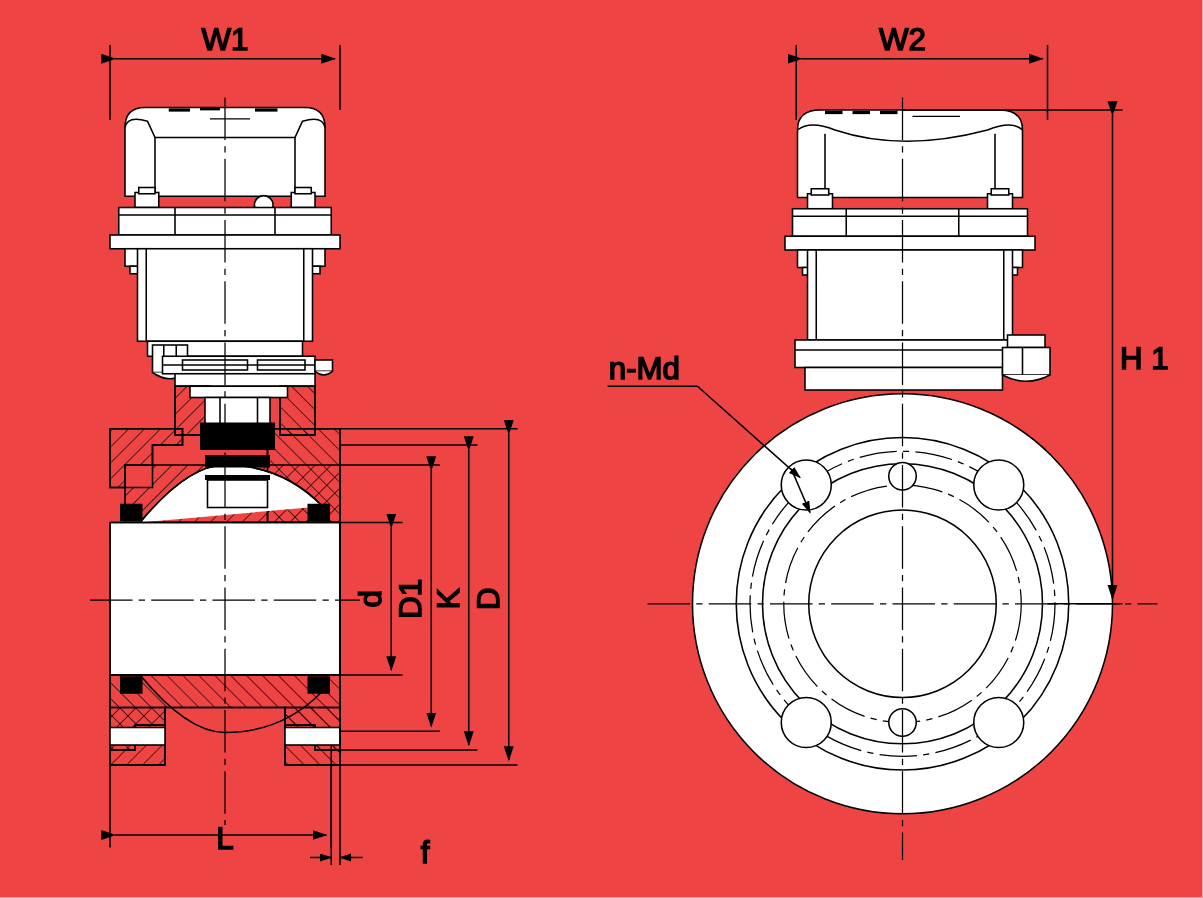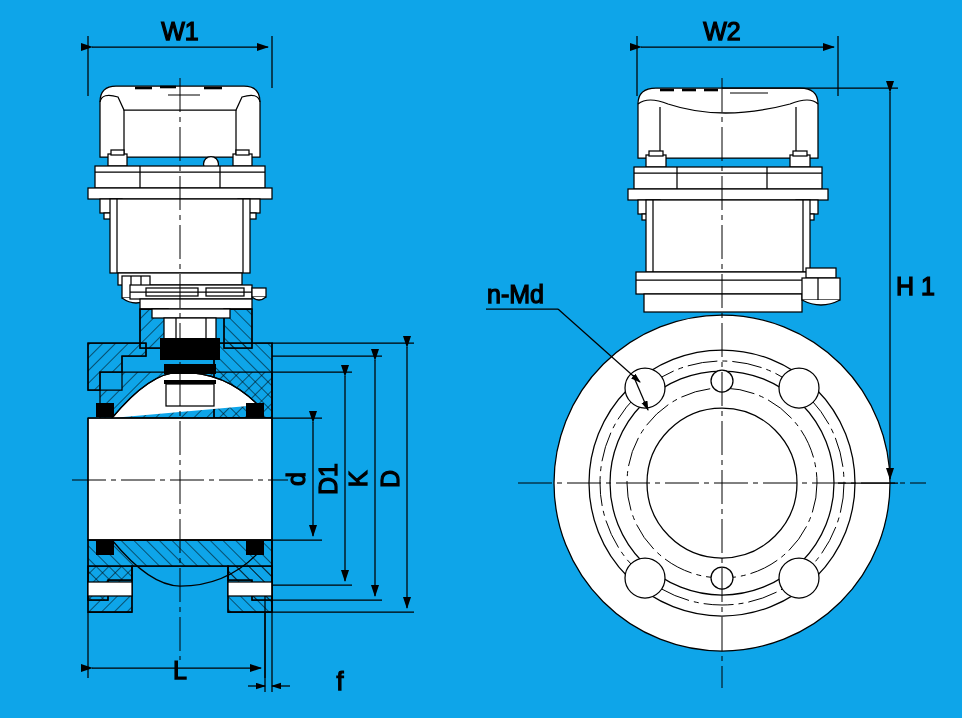--- a/index.html
+++ b/index.html
@@ -1,18 +1,18 @@
 <!DOCTYPE html>
 <html><head>
 <meta charset="utf-8">
 <style>
   html,body{margin:0;padding:0;background:#ffffff;}
   body{width:962px;height:718px;overflow:hidden;
        font-family:"Liberation Sans", sans-serif;}
-  #sheet{position:relative;width:962px;height:718px;background:#0ea5e9;}
+  #sheet{position:relative;width:962px;height:718px;background:#ef4444;}
   svg{display:block;}
   .lbl{font-family:"Liberation Sans", sans-serif;font-size:25px;fill:#000;}
 </style>
 </head>
 <body>
 
 <div id="sheet">
 <svg width="962" height="718" viewBox="0 0 962 718">
   <defs>
     <marker id="ar" markerWidth="12" markerHeight="10" refX="11" refY="4" orient="auto" markerUnits="userSpaceOnUse">

